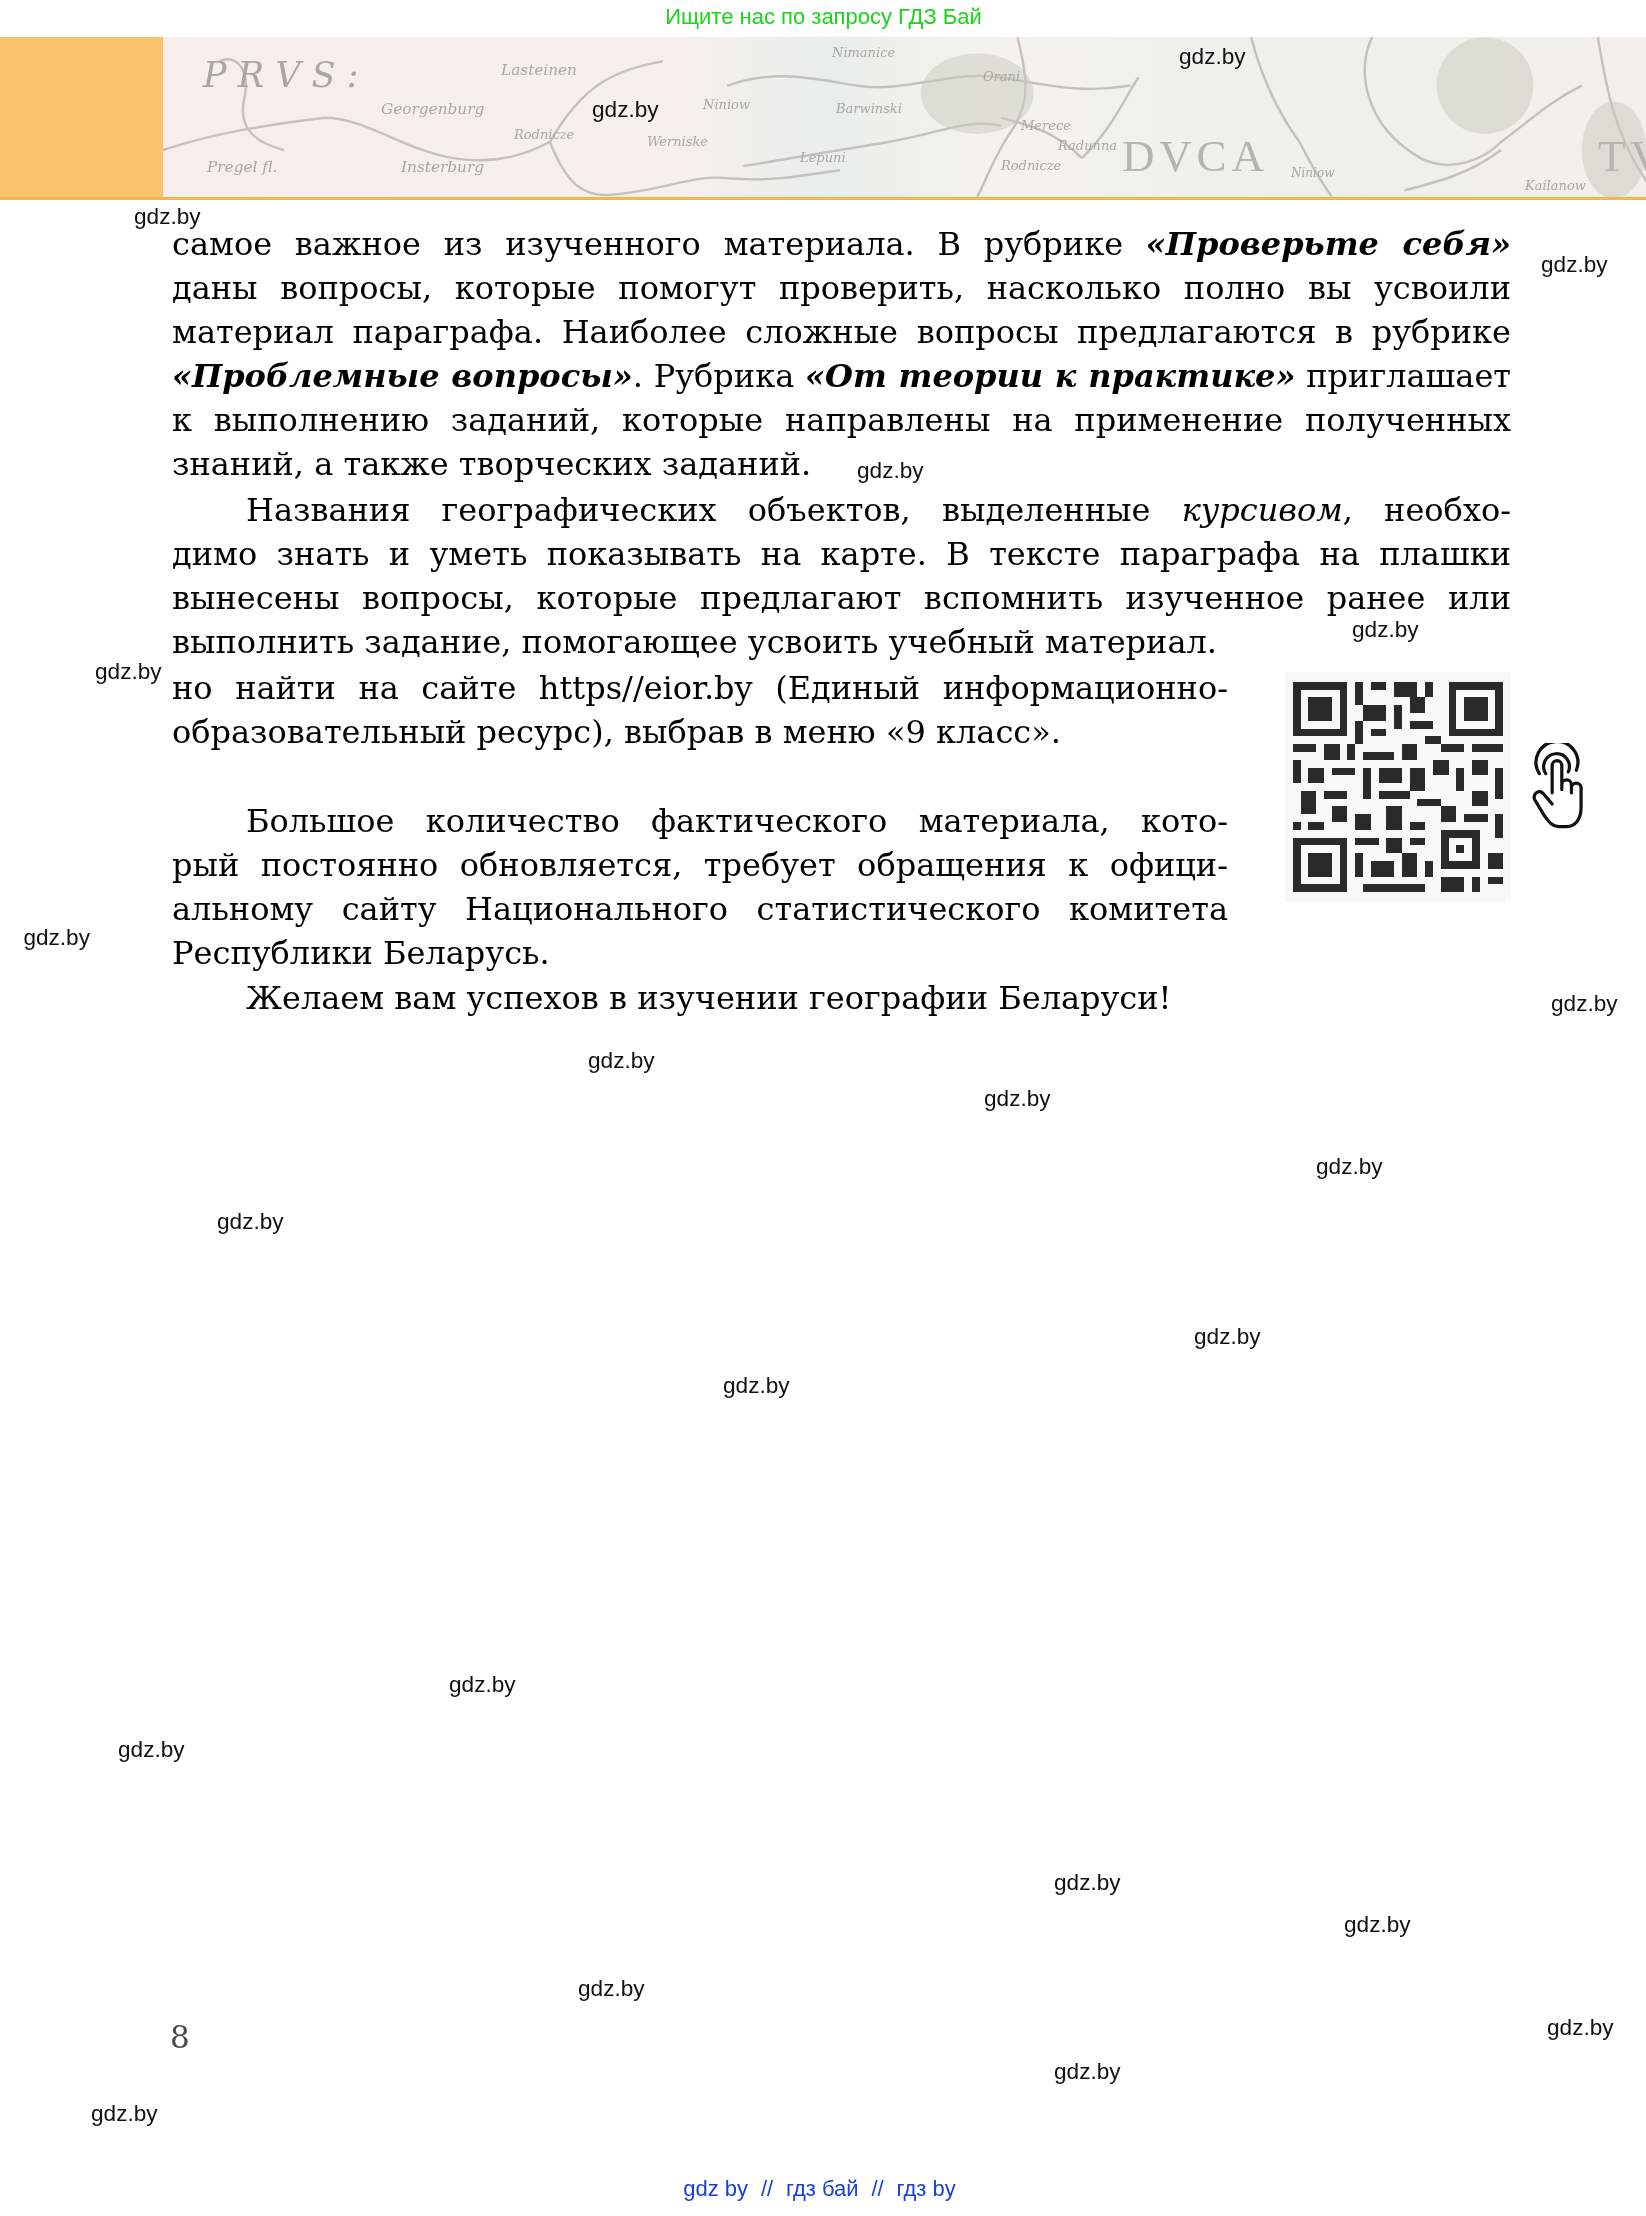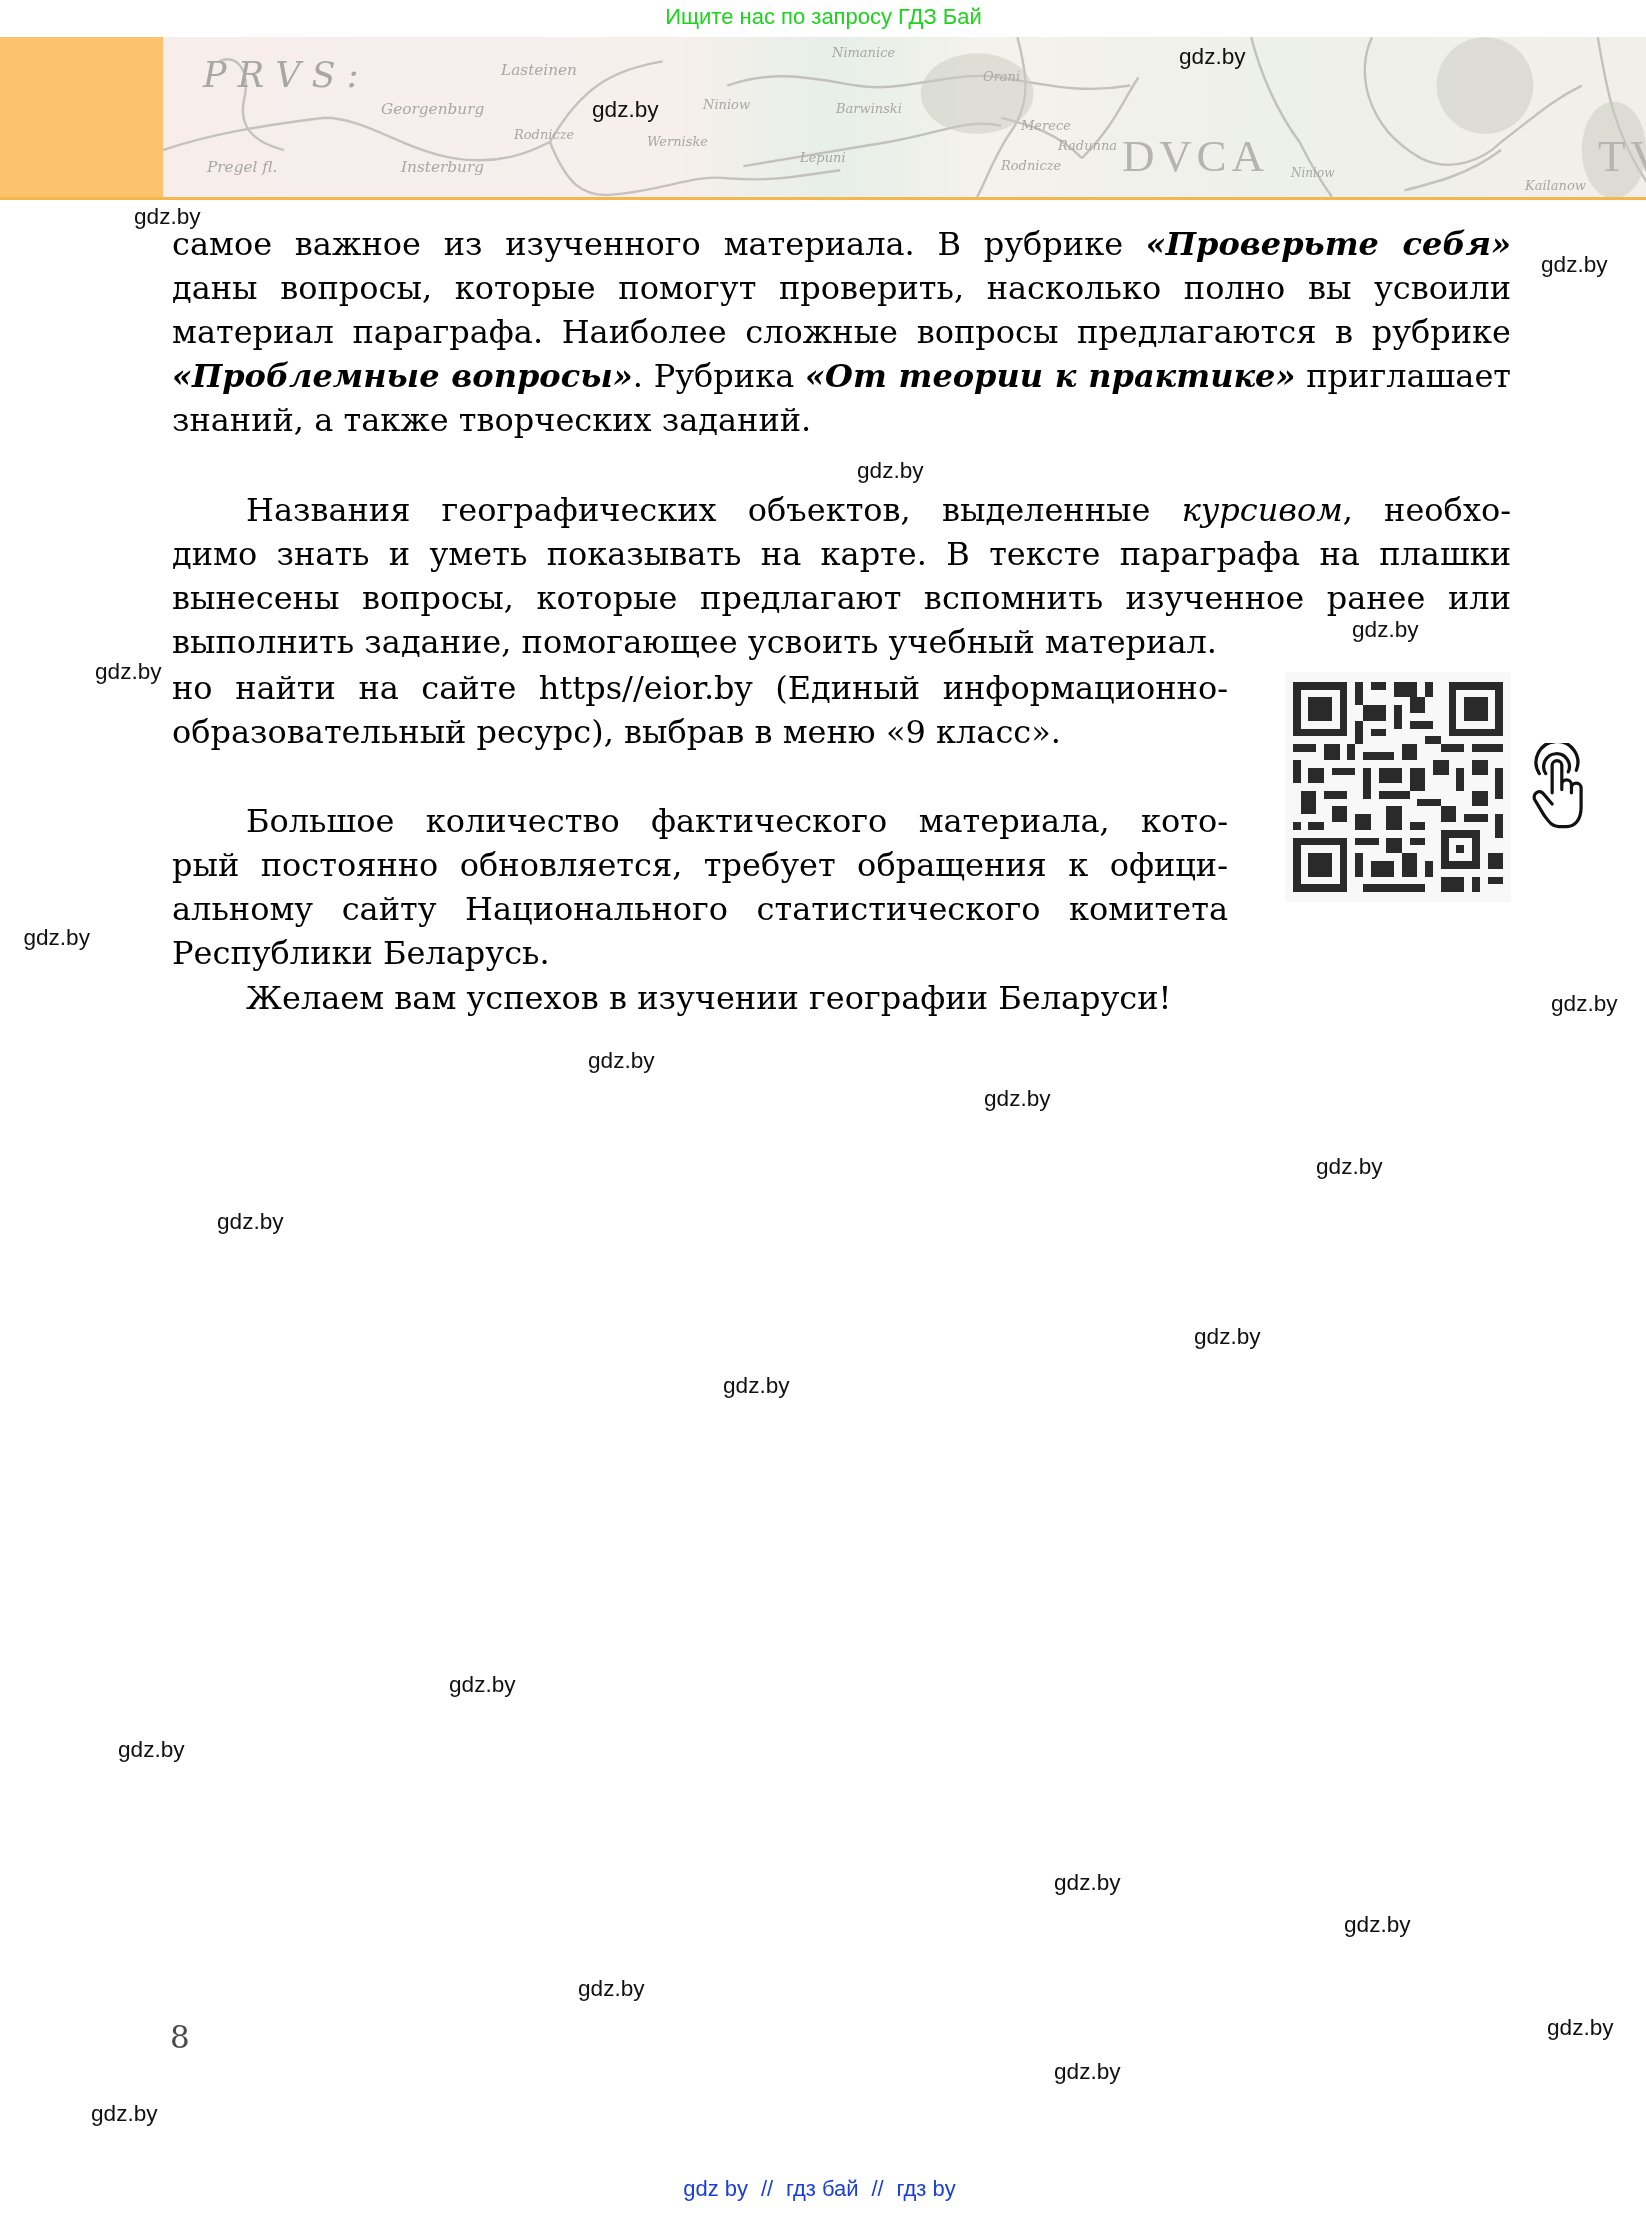--- a/index.html
+++ b/index.html
@@ -116,20 +116,21 @@
     <span class="map-big" style="left:1435px;top:93px;font-size:45px;">TV</span>
   </div>
   <div class="header-line"></div>
 </div>
 
 <div class="text-block" id="p1" style="top:222px;">
     <span class="text-line"><span>самое важное из изученного материала. В рубрике </span><span class="bi">«Проверьте себя»</span></span>
     <span class="text-line"><span>даны вопросы, которые помогут проверить, насколько полно вы усвоили</span></span>
     <span class="text-line"><span>материал параграфа. Наиболее сложные вопросы предлагаются в рубрике</span></span>
     <span class="text-line"><span class="bi">«Проблемные вопросы»</span><span>. Рубрика </span><span class="bi">«От теории к практике»</span><span> приглашает</span></span>
+    <span class="text-line"><span>к выполнению заданий, которые направлены на применение полученных</span></span>
     <span class="text-line last"><span>знаний, а также творческих заданий.</span></span>
   </div>
 <div class="text-block" id="p2" style="top:488px;">
     <span class="text-line indent"><span>Названия географических объектов, выделенные </span><span class="it">курсивом</span><span>, необхо-</span></span>
     <span class="text-line"><span>димо знать и уметь показывать на карте. В тексте параграфа на плашки</span></span>
     <span class="text-line"><span>вынесены вопросы, которые предлагают вспомнить изученное ранее или</span></span>
     <span class="text-line last"><span>выполнить задание, помогающее усвоить учебный материал.</span></span>
   </div>
 <div class="text-block narrow" id="p3" style="top:666px;">
     <span class="text-line"><span>но найти на сайте https//eior.by (Единый информационно-</span></span>

